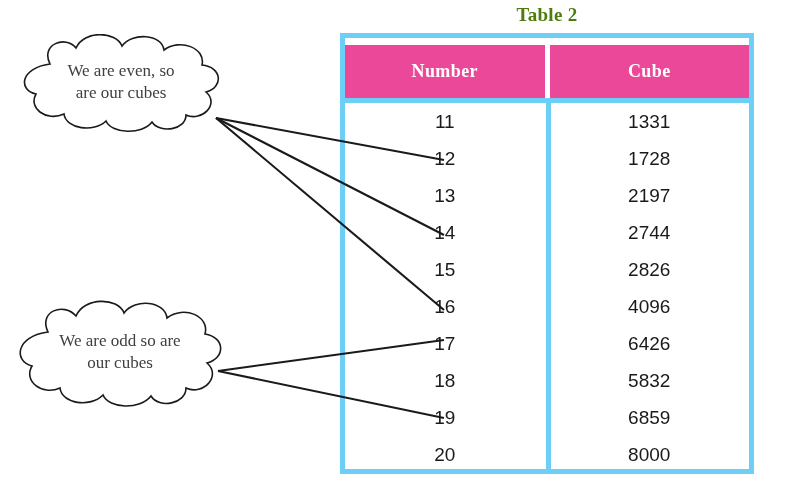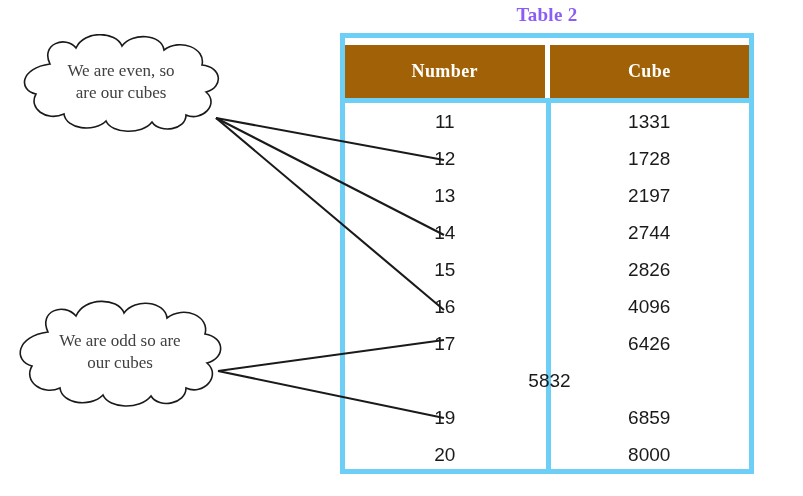--- a/index.html
+++ b/index.html
@@ -19,21 +19,21 @@
   
   #table-title {
     position: absolute;
     left: 340px;
     top: 4px;
     width: 414px;
     text-align: center;
     font-family: "Liberation Serif", "DejaVu Serif", serif;
     font-weight: bold;
     font-size: 19px;
-    color: #8b5cf6;
+    color: #4d7c0f;
     letter-spacing: 0.3px;
   }
 
   
   #cube-table {
     position: absolute;
     left: 340px;
     top: 33px;
     width: 414px;
     height: 441px;
@@ -51,21 +51,21 @@
   #table-header {
     position: absolute;
     left: 0;
     top: 7px;
     width: 100%;
     height: 53px;
     display: flex;
   }
   .head-cell {
     flex: 1 1 0;
-    background: #a16207;
+    background: #ec4899;
     color: #ffffff;
     font-family: "Liberation Serif", "DejaVu Serif", serif;
     font-weight: bold;
     font-size: 18px;
     display: flex;
     align-items: center;
     justify-content: center;
     letter-spacing: 0.4px;
     text-align: center;
   }
@@ -196,20 +196,21 @@
           <div class="t-cell">16</div>
           <div class="t-gap"></div>
           <div class="t-cell">4096</div>
         </div>
         <div class="t-row">
           <div class="t-cell">17</div>
           <div class="t-gap"></div>
           <div class="t-cell">6426</div>
         </div>
         <div class="t-row">
+          <div class="t-cell">18</div>
           <div class="t-gap"></div>
           <div class="t-cell">5832</div>
         </div>
         <div class="t-row">
           <div class="t-cell">19</div>
           <div class="t-gap"></div>
           <div class="t-cell">6859</div>
         </div>
         <div class="t-row">
           <div class="t-cell">20</div>

